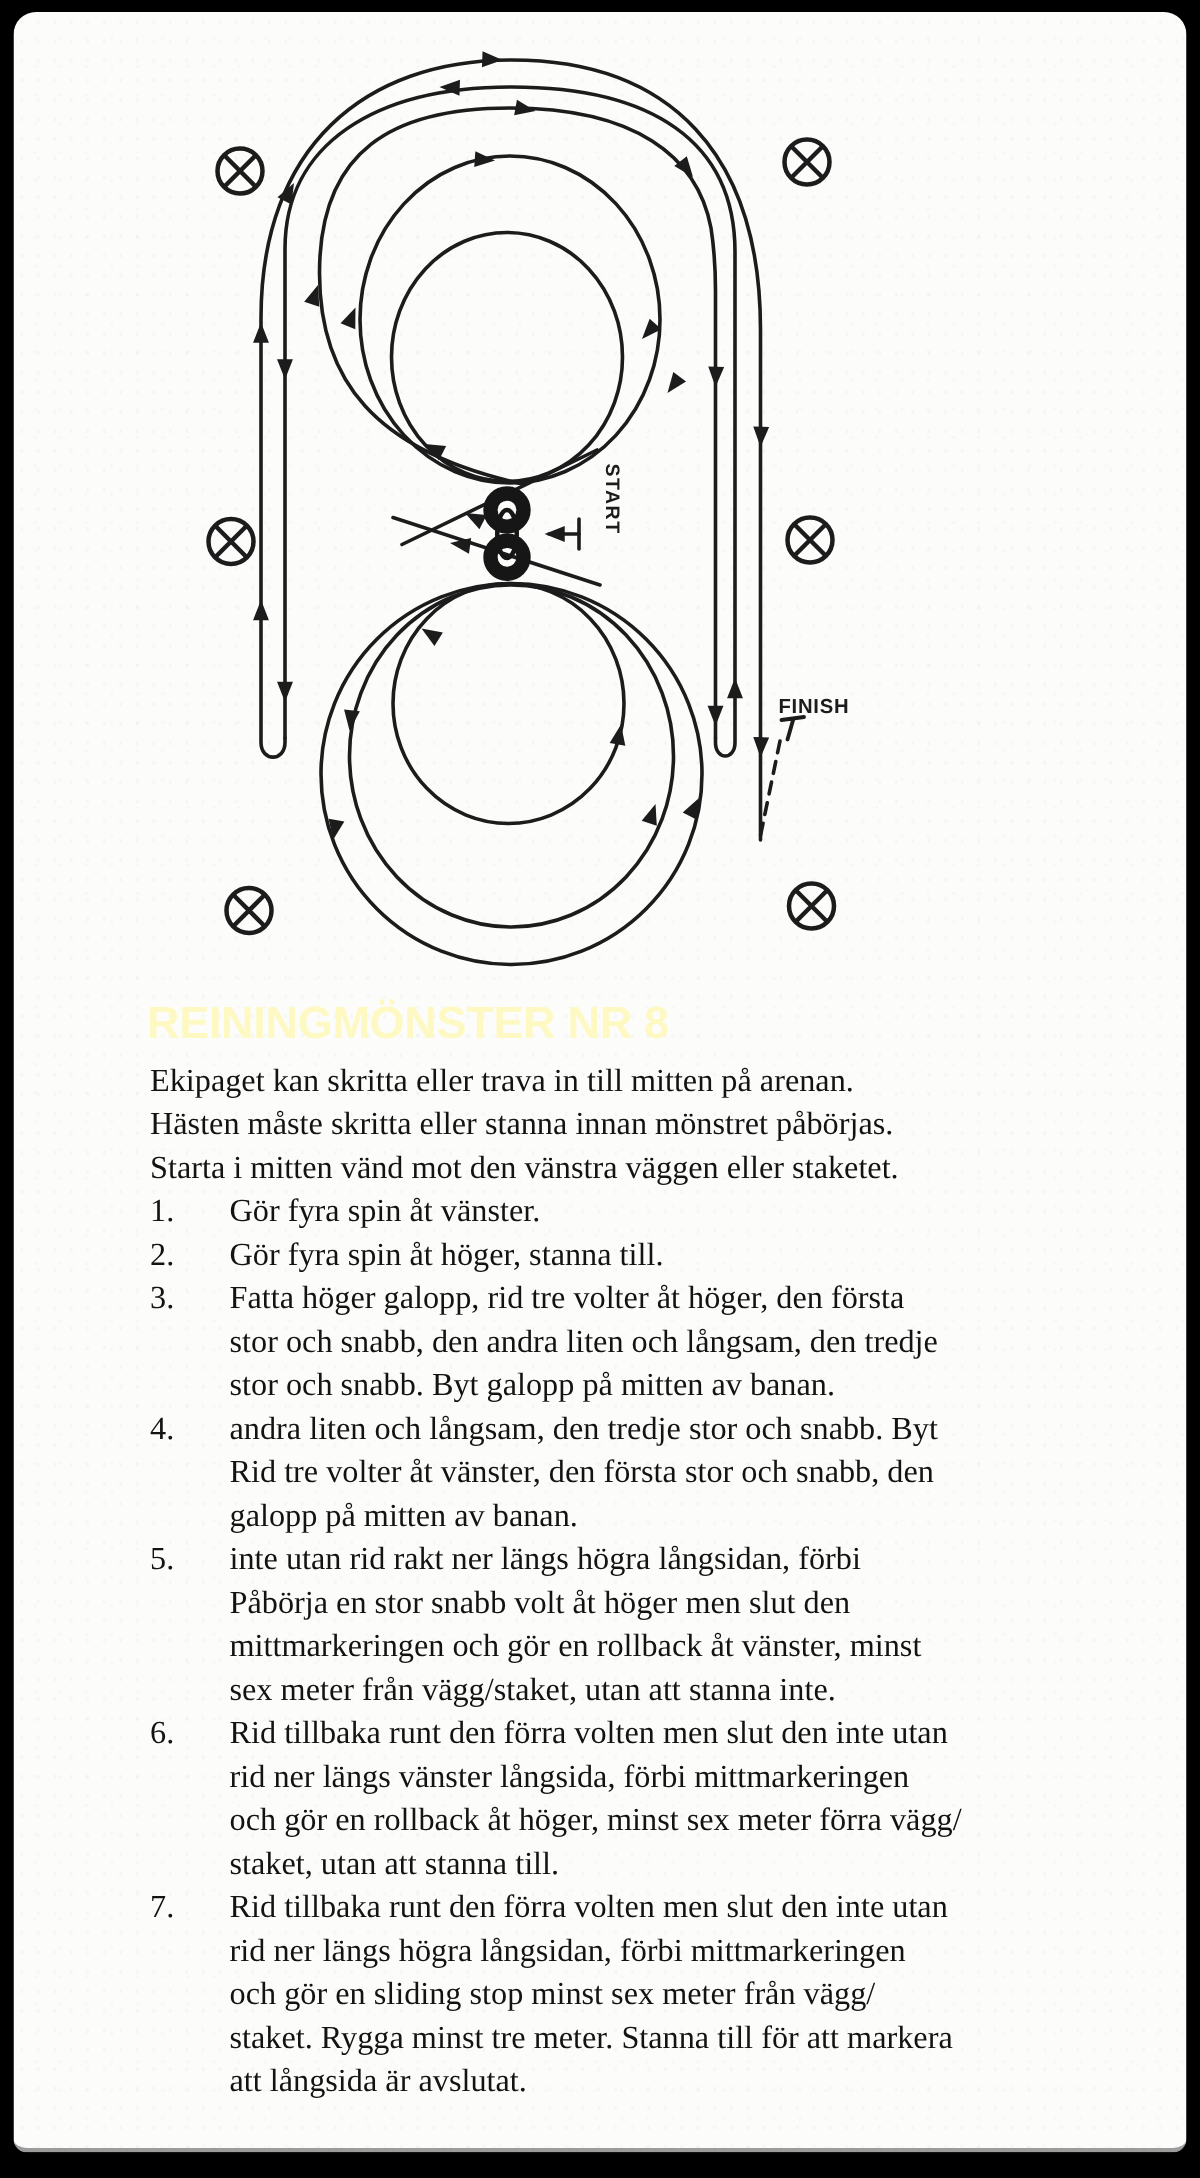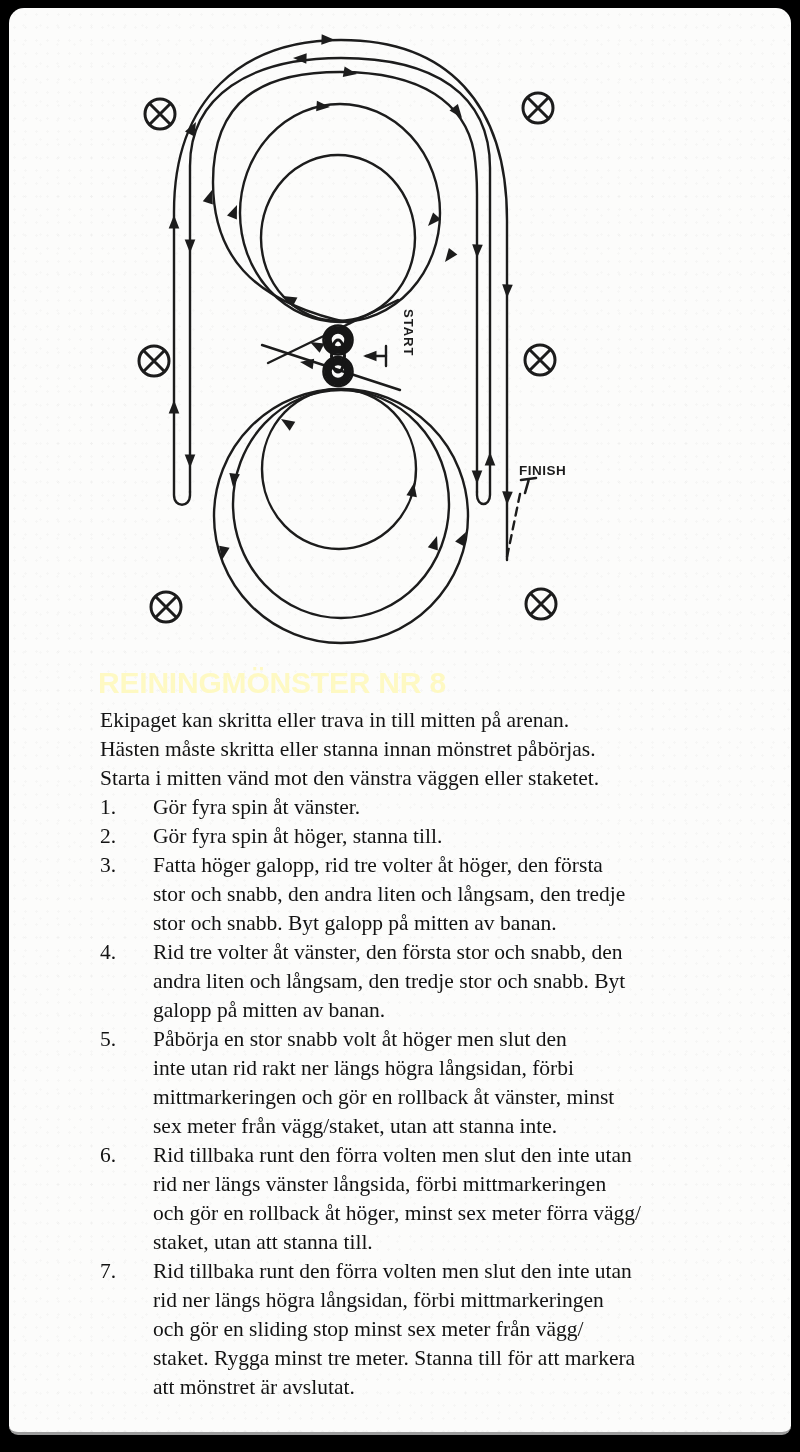--- a/index.html
+++ b/index.html
@@ -152,48 +152,48 @@
           <span class="num">3.</span>
           <div class="lines">
             <div class="line">Fatta höger galopp, rid tre volter åt höger, den första</div>
             <div class="line">stor och snabb, den andra liten och långsam, den tredje</div>
             <div class="line">stor och snabb. Byt galopp på mitten av banan.</div>
           </div>
         </div>
         <div class="item">
           <span class="num">4.</span>
           <div class="lines">
+            <div class="line">andra liten och långsam, den tredje stor och snabb. Byt</div>
             <div class="line">Rid tre volter åt vänster, den första stor och snabb, den</div>
-            <div class="line">andra liten och långsam, den tredje stor och snabb. Byt</div>
             <div class="line">galopp på mitten av banan.</div>
           </div>
         </div>
         <div class="item">
           <span class="num">5.</span>
           <div class="lines">
+            <div class="line">inte utan rid rakt ner längs högra långsidan, förbi</div>
             <div class="line">Påbörja en stor snabb volt åt höger men slut den</div>
-            <div class="line">inte utan rid rakt ner längs högra långsidan, förbi</div>
             <div class="line">mittmarkeringen och gör en rollback åt vänster, minst</div>
             <div class="line">sex meter från vägg/staket, utan att stanna inte.</div>
           </div>
         </div>
         <div class="item">
           <span class="num">6.</span>
           <div class="lines">
             <div class="line">Rid tillbaka runt den förra volten men slut den inte utan</div>
             <div class="line">rid ner längs vänster långsida, förbi mittmarkeringen</div>
             <div class="line">och gör en rollback åt höger, minst sex meter förra vägg/</div>
             <div class="line">staket, utan att stanna till.</div>
           </div>
         </div>
         <div class="item">
           <span class="num">7.</span>
           <div class="lines">
             <div class="line">Rid tillbaka runt den förra volten men slut den inte utan</div>
             <div class="line">rid ner längs högra långsidan, förbi mittmarkeringen</div>
             <div class="line">och gör en sliding stop minst sex meter från vägg/</div>
             <div class="line">staket. Rygga minst tre meter. Stanna till för att markera</div>
-            <div class="line">att mönstret är avslutat.</div>
+            <div class="line">att långsida är avslutat.</div>
           </div>
         </div>
       </div>
   </div>
 </div>
 
 </body></html>

